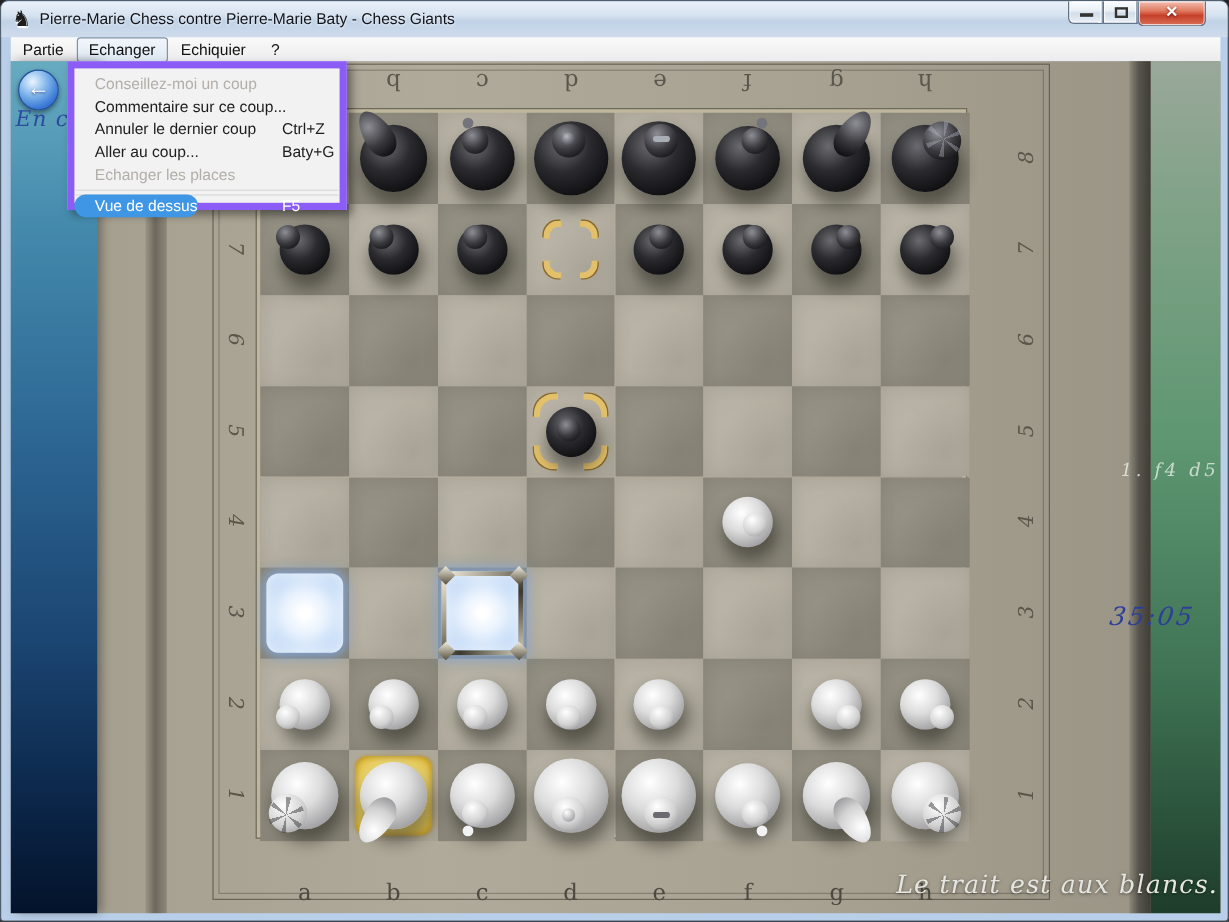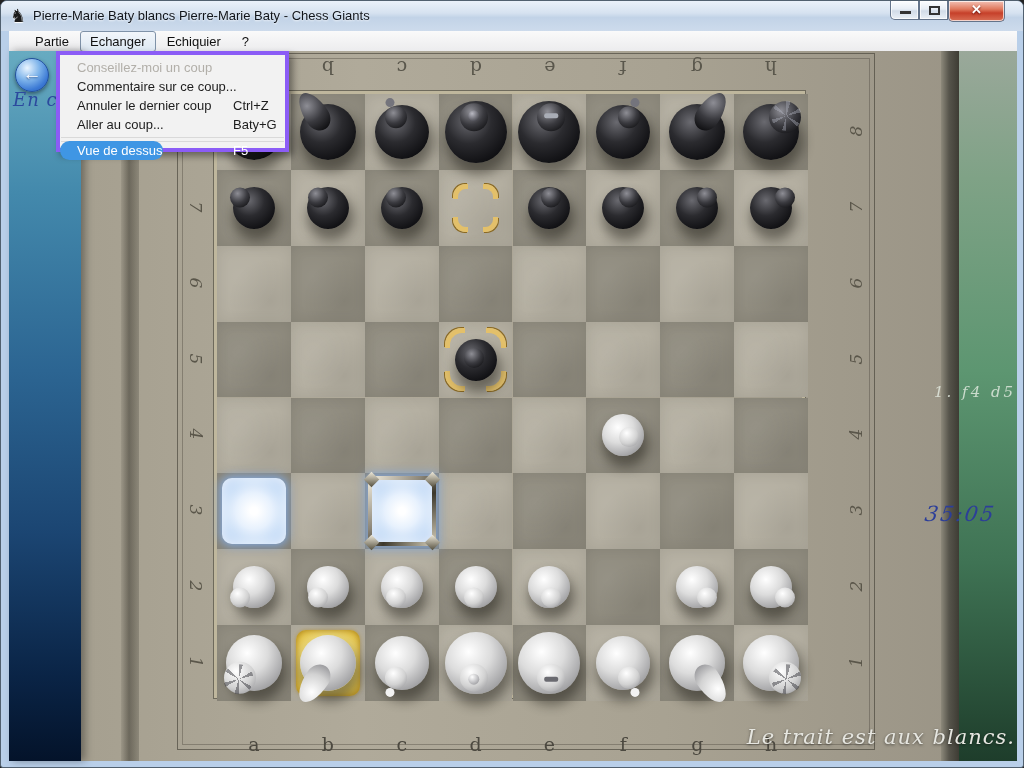--- a/index.html
+++ b/index.html
@@ -14,25 +14,25 @@
   .caption{position:absolute;top:0;right:18px;height:20px;display:flex;}
   .cap{position:relative;width:29px;height:19px;border:1px solid #64748a;border-top:none;
     background:linear-gradient(180deg,#fdfeff,#e8eef5 45%,#d2dce8 55%,#eaf0f6);box-shadow:inset 0 0 0 1px rgba(255,255,255,.7);}
   .cap.close{width:57px;height:21px;border-radius:0 0 5px 5px;
     background:linear-gradient(180deg,#f3c1b5,#e07a5f 40%,#c6402a 60%,#d96f55);}
   .cap.min{border-radius:0 0 0 5px;}
   .glyph-min{position:absolute;left:9px;bottom:5px;width:11px;height:3px;background:#333;}
   .glyph-max{position:absolute;left:9px;top:5px;width:11px;height:9px;border:2px solid #333;background:transparent;}
   .glyph-x{position:absolute;left:0;top:1px;width:100%;text-align:center;color:#fff;font-weight:bold;font-size:13px;text-shadow:0 1px 2px rgba(80,0,0,.8);}
   
-  .menubar{position:absolute;left:8px;top:30px;width:1008px;height:20px;background:linear-gradient(#fafafa,#ececee);display:flex;align-items:center;padding-left:16px;font-size:13px;color:#111;}
+  .menubar{position:absolute;left:8px;top:30px;width:1008px;height:20px;background:linear-gradient(#fafafa,#ececee);display:flex;align-items:center;padding-left:0;font-size:13px;color:#111;}
   .mb-item{padding:2px 9px;margin-right:1px;border:1px solid transparent;border-radius:3px;}
   .mb-item.active{border-color:#7f92a8;background:linear-gradient(#f2f6fb,#dde8f2);}
   
-  .dropdown{position:absolute;left:55px;top:50px;width:233px;background:#f2f2f2;border:4px solid #8b5cf6;
+  .dropdown{position:absolute;left:55px;top:50px;width:233px;background:#f2f2f2;border:6px solid #8b5cf6;
     box-shadow:4px 4px 7px rgba(0,0,0,.4);padding:3px 0;z-index:100;font-size:13px;color:#1d1d1d;}
   .dd-row{position:relative;height:19px;line-height:19px;padding-left:17px;white-space:nowrap;}
   .dd-row .sc{position:absolute;left:173px;}
   .dd-row.disabled{color:#b2afa9;}
   .dd-row.hl{background:#3f96e4;color:#fff;}
   .dd-sep{height:1px;background:#d9d9d9;margin:3px 1px;}
   
   .client{position:absolute;left:8px;top:50px;width:1008px;height:710px;background:linear-gradient(90deg,#a39d8d,#b0aa9a 35%,#a8a292 65%,#989284);}
   .wall{position:absolute;left:0;top:0;width:72px;height:100%;
     background:linear-gradient(180deg,#67abc1 0%,#4389ac 20%,#2c6592 45%,#1b4572 68%,#0a2446 88%,#04132a 100%);
@@ -95,21 +95,21 @@
   .hud-turn{position:absolute;right:2px;top:674px;font-size:21px;color:#e6e6e0;letter-spacing:1px;text-shadow:0 1px 3px rgba(0,0,0,.5);white-space:nowrap;}
 </style>
 </head>
 <body>
 
 <div id="stage">
   <div class="window">
 
     <div class="titlebar">
       <span class="app-icon">♞</span>
-      <span class="title-text">Pierre-Marie Baty blancs Pierre-Marie Baty - Chess Giants</span>
+      <span class="title-text">Pierre-Marie Chess contre Pierre-Marie Baty - Chess Giants</span>
       <div class="caption">
         <div class="cap min">
             <span class="glyph-min"></span>
           </div>
         <div class="cap">
             <span class="glyph-max"></span>
           </div>
         <div class="cap close">
             <span class="glyph-x">✕</span>
           </div>
@@ -365,18 +365,19 @@
       <div class="hud-moves scriptish">1. f4 d5</div>
       <div class="hud-timer scriptish">35:05</div>
       <div class="hud-turn scriptish">Le trait est aux blancs.</div>
     </div>
 
     <div class="dropdown" id="dropdown">
         <div class="dd-row disabled"><span>Conseillez-moi un coup</span></div>
         <div class="dd-row"><span>Commentaire sur ce coup...</span></div>
         <div class="dd-row"><span>Annuler le dernier coup</span><span class="sc">Ctrl+Z</span></div>
         <div class="dd-row"><span>Aller au coup...</span><span class="sc">Baty+G</span></div>
+        <div class="dd-row disabled"><span>Echanger les places</span></div>
         <div class="dd-sep"></div>
         <div class="dd-row hl"><span>Vue de dessus</span><span class="sc">F5</span></div>
         <div class="dd-sep"></div>
       </div>
   </div>
 </div>
 
 </body></html>

